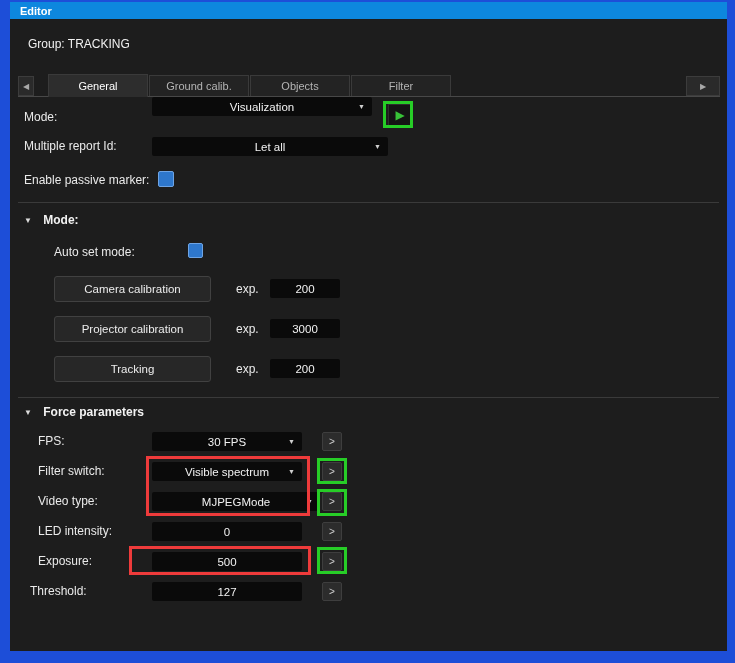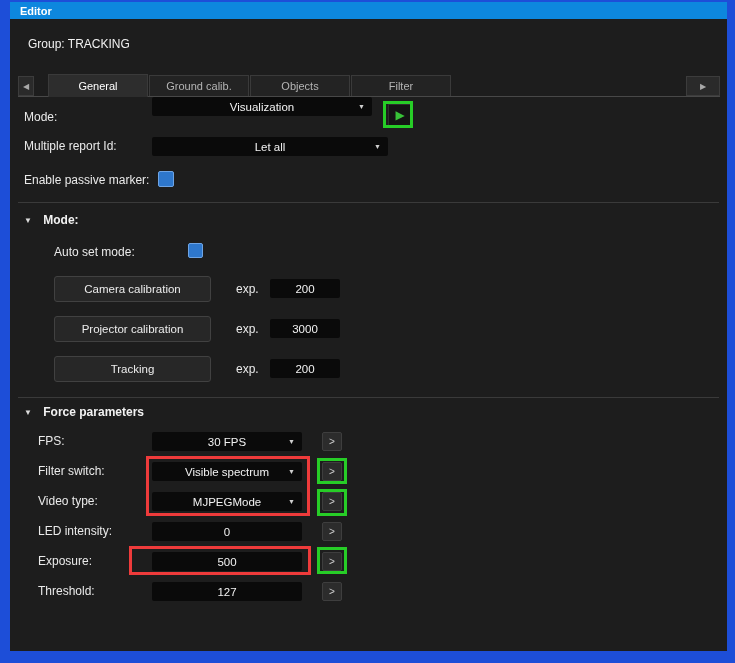--- a/index.html
+++ b/index.html
@@ -138,35 +138,35 @@
     <div class="abtn" style="left:312px; top:413px;">&gt;</div>
 
     <div class="lbl" style="left:28px; top:445px;">Filter switch:</div>
     <div class="dd" style="left:142px; top:443px; width:150px;">
       <span>Visible spectrum</span>
       <span class="chev">▼</span>
     </div>
     <div class="abtn" style="left:312px; top:443px;">&gt;</div>
 
     <div class="lbl" style="left:28px; top:475px;">Video type:</div>
-    <div class="dd" style="left:142px; top:473px; width:150px;">
+    <div class="dd" style="left:142px; top:473px; width:168px;">
       <span>MJPEGMode</span>
       <span class="chev">▼</span>
     </div>
     <div class="abtn" style="left:312px; top:473px;">&gt;</div>
 
     <div class="lbl" style="left:28px; top:505px;">LED intensity:</div>
     <input class="inp" style="left: 142px; top: 503px; width: 150px;" value="0">
     <div class="abtn" style="left:312px; top:503px;">&gt;</div>
 
     <div class="lbl" style="left:28px; top:535px;">Exposure:</div>
     <input class="inp" style="left: 142px; top: 533px; width: 150px;" value="500">
     <div class="abtn" style="left:312px; top:533px;">&gt;</div>
 
-    <div class="lbl" style="left:28px; top:565px;">Threshold:</div>
+    <div class="lbl" style="left:20px; top:565px;">Threshold:</div>
     <input class="inp" style="left: 142px; top: 563px; width: 150px;" value="127">
     <div class="abtn" style="left:312px; top:563px;">&gt;</div>
 
   </div>
 
   <div class="ann green" style="left:383px; top:101px; width:30px; height:27px;"></div>
   <div class="ann red" style="left:146px; top:456px; width:164px; height:60px;"></div>
   <div class="ann green" style="left:317px; top:458px; width:30px; height:26px;"></div>
   <div class="ann green" style="left:317px; top:489px; width:30px; height:27px;"></div>
   <div class="ann red" style="left:129px; top:546px; width:182px; height:29px;"></div>

